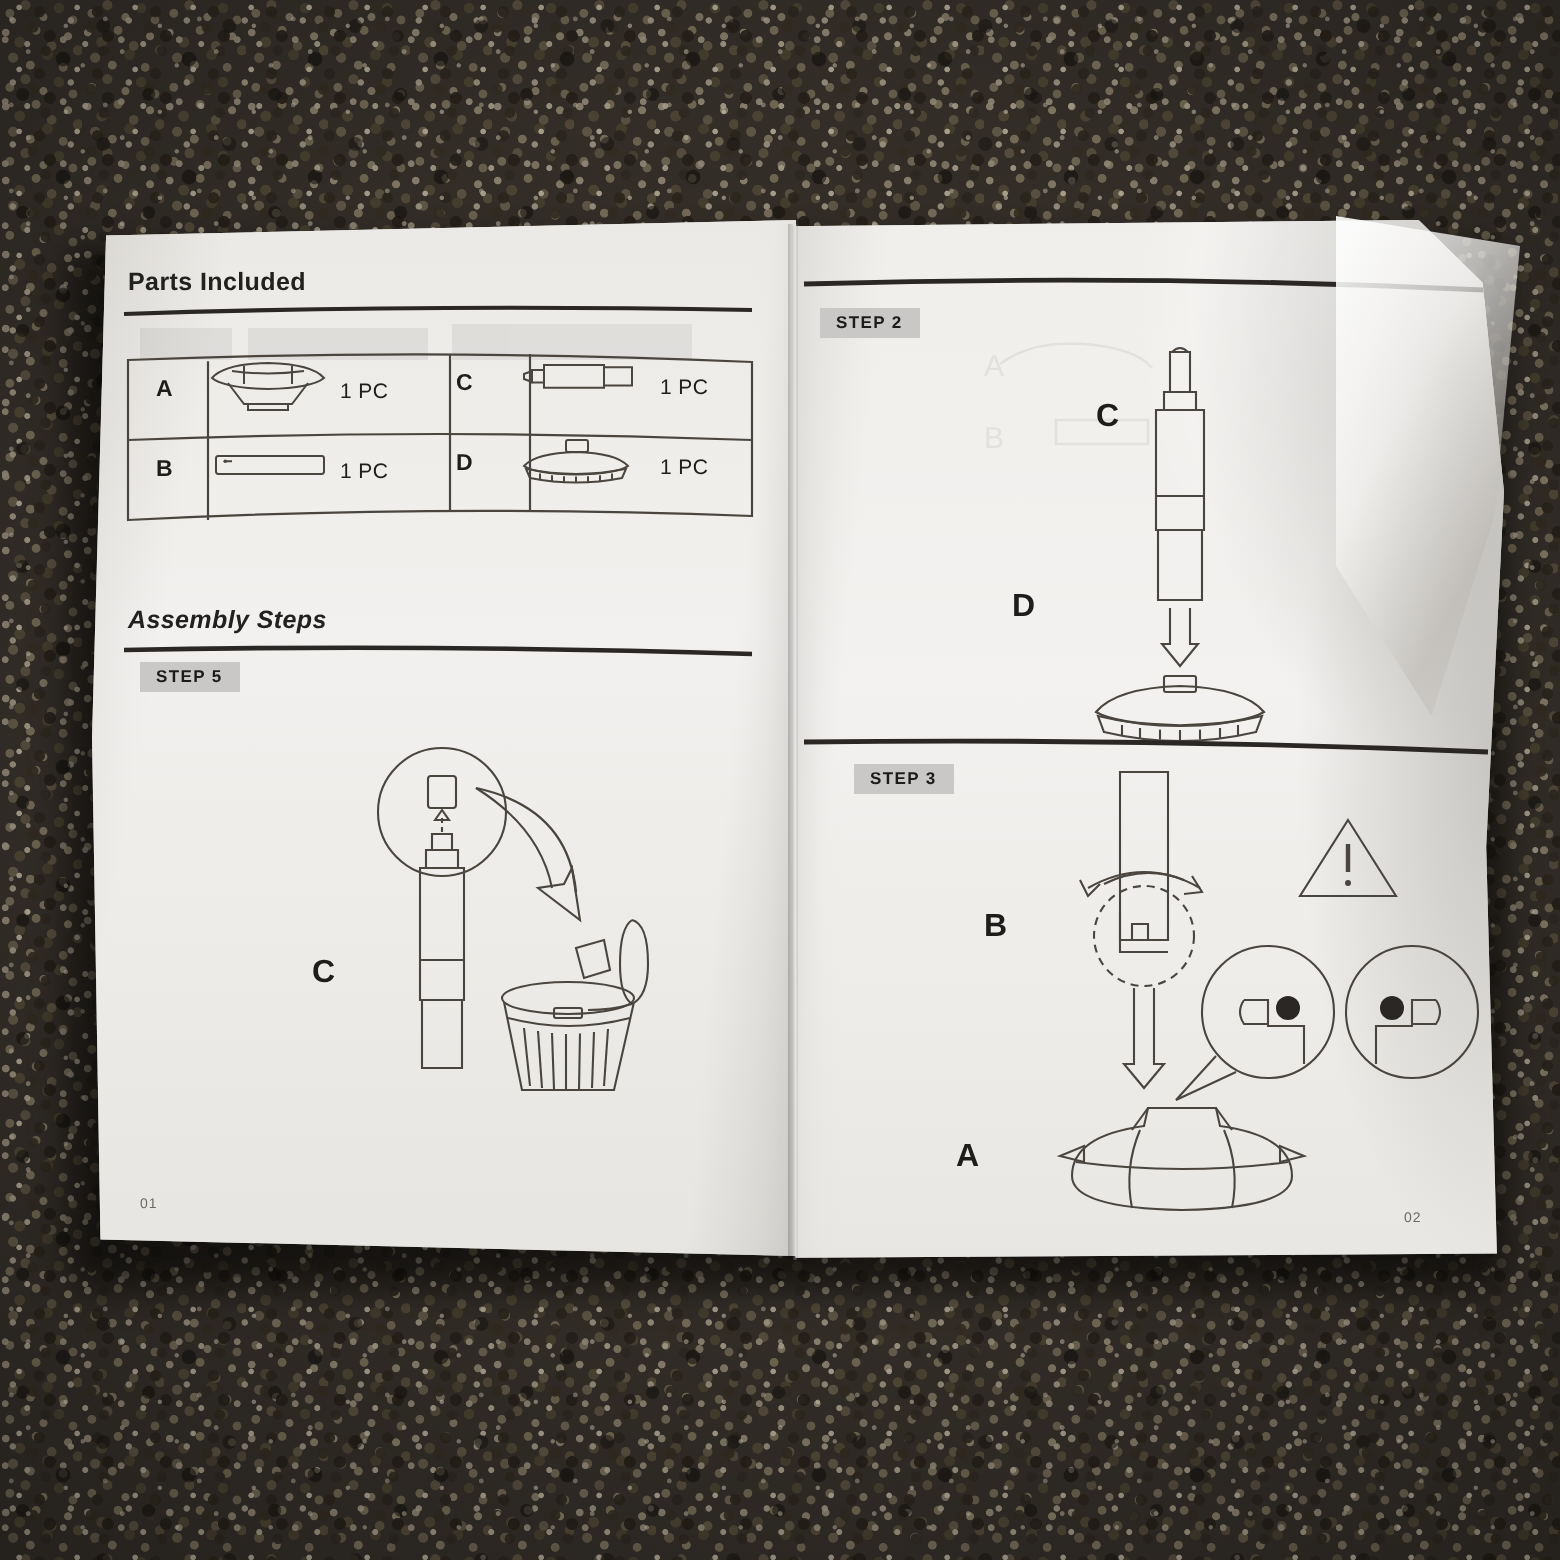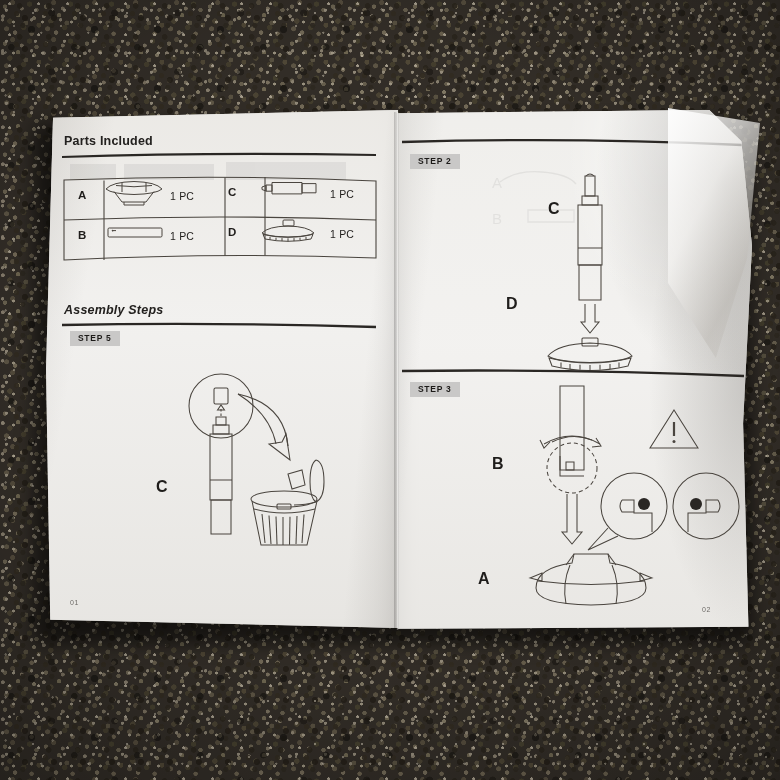--- a/index.html
+++ b/index.html
@@ -360,21 +360,21 @@
             <path d="M87 192.5 L 87 197.5"></path>
           </g>
         </svg>
 
         <div class="rule" style="left:6px;top:258px;">
           <svg width="342" height="10" viewBox="0 0 342 10">
             <path d="M0 3 Q 170 1 342 8" stroke="#2a2724" stroke-width="2.4" fill="none"></path>
           </svg>
         </div>
 
-        <div class="badge" style="left:14px;top:272px;">STEP 3</div>
+        <div class="badge" style="left:31px;top:272px;">STEP 3</div>
 
         <div class="lbl" style="left:96px;top:345px;">B</div>
         <div class="lbl" style="left:82px;top:460px;">A</div>
 
         <svg class="ink" style="left:126px;top:272px;" width="220" height="230" viewBox="0 0 220 230">
           <g stroke="#4a453f" stroke-width="1.05" fill="none">
 
             <rect x="38" y="4" width="24" height="84"></rect>
 
             <circle cx="50" cy="86" r="25" stroke-dasharray="4 3"></circle>

